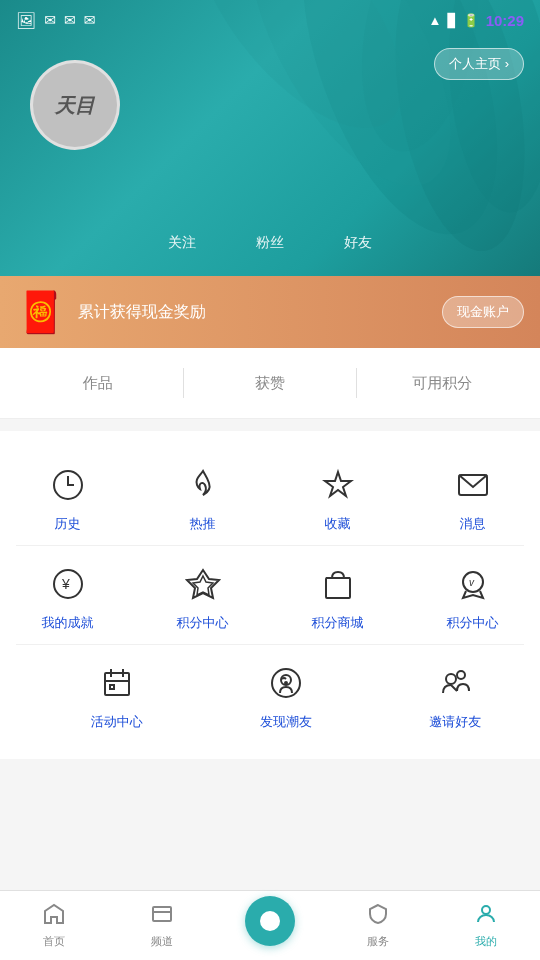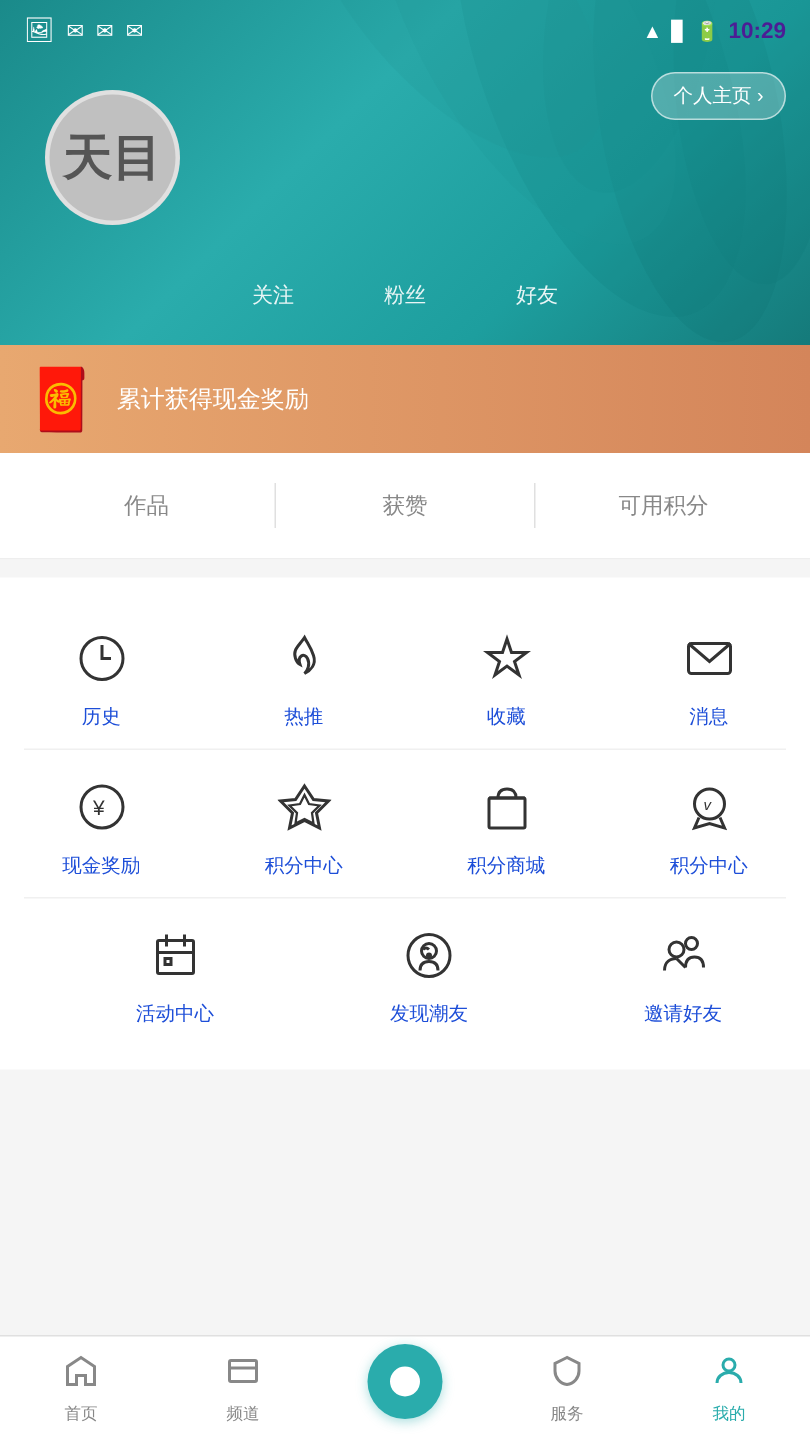--- a/index.html
+++ b/index.html
@@ -20,27 +20,27 @@
       height: 40px;
       background: transparent;
       display: flex;
       align-items: center;
       justify-content: space-between;
       padding: 0 16px;
       z-index: 100;
     }
     .status-left { display: flex; gap: 8px; align-items: center; }
     .status-right { display: flex; align-items: center; gap: 6px; }
-    .status-time { color: #4c1d95; font-size: 15px; font-weight: 600; }
+    .status-time { color: #8b5cf6; font-size: 15px; font-weight: 600; }
 
     
     .profile-header {
       position: relative;
       width: 100%;
-      height: 230px;
+      height: 276px;
       background: linear-gradient(135deg, #1a8a8a 0%, #2aacac 40%, #1d9e9e 70%, #157a7a 100%);
       overflow: hidden;
     }
     .leaf-bg {
       position: absolute;
       top: 0; left: 0; right: 0; bottom: 0;
       opacity: 0.5;
     }
     .leaf-bg svg { width: 100%; height: 100%; }
 
@@ -69,24 +69,25 @@
       align-items: center;
     }
     .avatar-circle {
       width: 90px;
       height: 90px;
       border-radius: 50%;
       background: #c0c0c0;
       display: flex;
       align-items: center;
       justify-content: center;
-      font-size: 33px;
+      font-size: 20px;
       color: #555;
       font-weight: bold;
       border: 3px solid rgba(255,255,255,0.5);
+      font-style: italic;
     }
 
     .profile-stats {
       position: absolute;
       bottom: 24px;
       left: 0; right: 0;
       display: flex;
       justify-content: center;
       gap: 60px;
     }
@@ -297,20 +298,23 @@
     </div>
     <div class="profile-stat">
       <span class="profile-stat-label">好友</span>
     </div>
   </div>
 </div>
 
 <div class="banner">
   <div class="banner-icon">🧧</div>
   <span class="banner-text">累计获得现金奖励</span>
+  <button class="banner-btn">
+    <span>现金账户</span>
+  </button>
 </div>
 
 <div class="stats-row">
   <div class="stats-item">
     <span class="stats-item-label">作品</span>
   </div>
   <div class="stats-divider"></div>
   <div class="stats-item">
     <span class="stats-item-label">获赞</span>
   </div>
@@ -365,21 +369,21 @@
 
   <div class="menu-grid">
 
     <div class="menu-item">
       <div class="menu-item-icon">
         <svg viewBox="0 0 36 36" fill="none" stroke="#333" stroke-width="2">
           <circle cx="18" cy="18" r="14"></circle>
           <text x="12" y="23" font-size="14" fill="#333" stroke="none" font-family="sans-serif">¥</text>
         </svg>
       </div>
-      <span class="menu-item-label">现金奖励</span>
+      <span class="menu-item-label">我的成就</span>
     </div>
 
     <div class="menu-item">
       <div class="menu-item-icon">
         <svg viewBox="0 0 36 36" fill="none" stroke="#333" stroke-width="2">
           <polygon points="18,4 24,13 34,14 26,22 28,32 18,27 8,32 10,22 2,14 12,13"></polygon>
           <polygon points="18,10 21,16 28,17 23,22 24,29 18,26 12,29 13,22 8,17 15,16" fill="none" stroke="#333" stroke-width="1.5"></polygon>
         </svg>
       </div>
       <span class="menu-item-label">积分中心</span>

